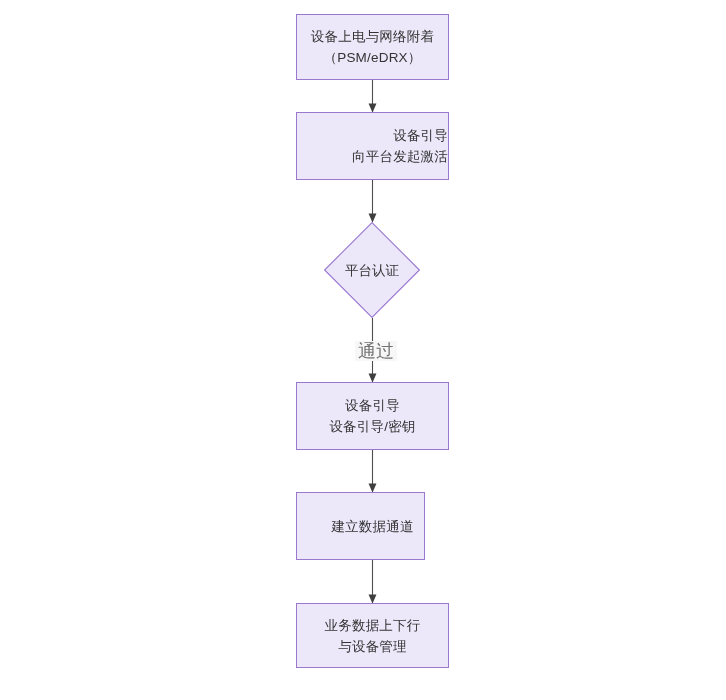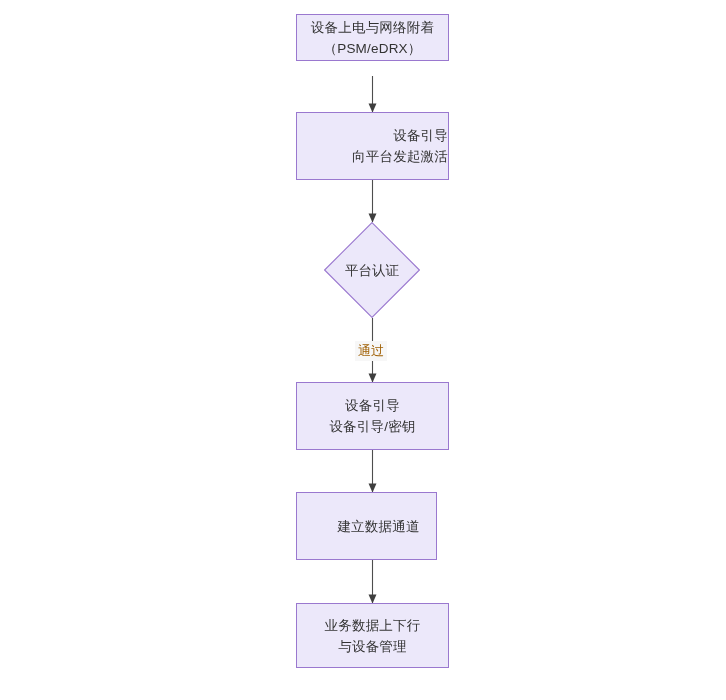--- a/index.html
+++ b/index.html
@@ -64,22 +64,22 @@
     justify-content: center;
     color: #333333;
     font-size: 13.5px;
     line-height: 21px;
     text-align: center;
     white-space: nowrap;
   }
   .edge-label {
     position: absolute;
     background: #f7f7f7;
-    color: #a16207;
-    font-size: 13px;
+    color: #737373;
+    font-size: 18px;
     line-height: 18px;
     padding: 1px 3px;
     white-space: nowrap;
   }
 </style>
 </head>
 <body>
 
 <svg id="flow-canvas" viewBox="0 0 726 700" xmlns="http://www.w3.org/2000/svg">
   <defs>
@@ -98,21 +98,21 @@
     <line x1="372.5" y1="318" x2="372.5" y2="382" stroke="#4d4d4d" stroke-width="1.1" marker-end="url(#arrowhead)"></line>
   </g>
   <g>
     <line x1="372.5" y1="450" x2="372.5" y2="492" stroke="#4d4d4d" stroke-width="1.1" marker-end="url(#arrowhead)"></line>
   </g>
   <g>
     <line x1="372.5" y1="560" x2="372.5" y2="603" stroke="#4d4d4d" stroke-width="1.1" marker-end="url(#arrowhead)"></line>
   </g>
 </svg>
 
-<div class="node" style="left:296px; top:14px; width:153px; height:47px;">
+<div class="node" style="left:296px; top:14px; width:153px; height:66px;">
   <span class="line">设备上电与网络附着</span>
   <span class="line">（PSM/eDRX）</span>
 </div>
 
 <div class="node" style="left:296px; top:112px; width:153px; height:68px;align-items:flex-end;">
   <span class="line">设备引导</span>
   <span class="line">向平台发起激活</span>
 </div>
 
 <div class="decision-wrap" style="left:324px; top:222px;">
@@ -122,20 +122,20 @@
   <div class="decision-label">平台认证</div>
 </div>
 
 <div class="edge-label" style="left:355px; top:341px;">通过</div>
 
 <div class="node" style="left:296px; top:382px; width:153px; height:68px;">
   <span class="line">设备引导</span>
   <span class="line">设备引导/密钥</span>
 </div>
 
-<div class="node" style="left:296px; top:492px; width:141px; height:68px;padding-left:24px;">
+<div class="node" style="left:296px; top:492px; width:129px; height:68px;padding-left:24px;">
   <span class="line">建立数据通道</span>
 </div>
 
 <div class="node" style="left:296px; top:603px; width:153px; height:65px;">
   <span class="line">业务数据上下行</span>
   <span class="line">与设备管理</span>
 </div>
 
 </body></html>

